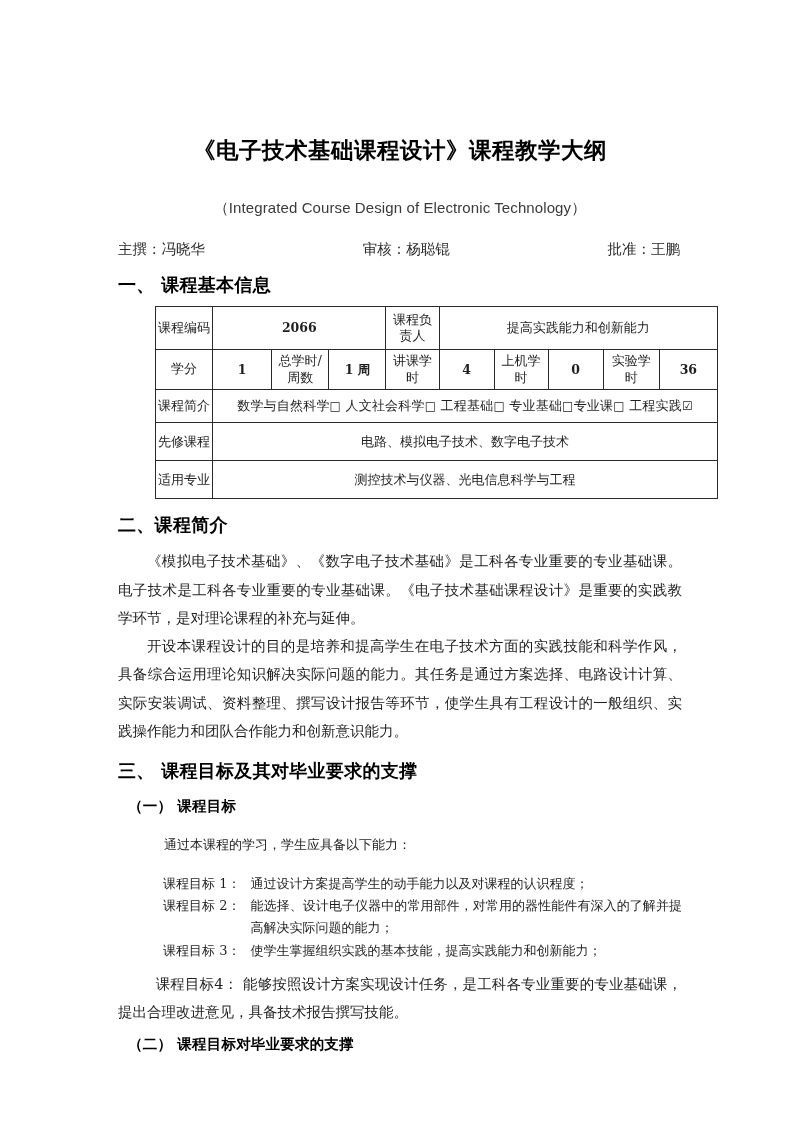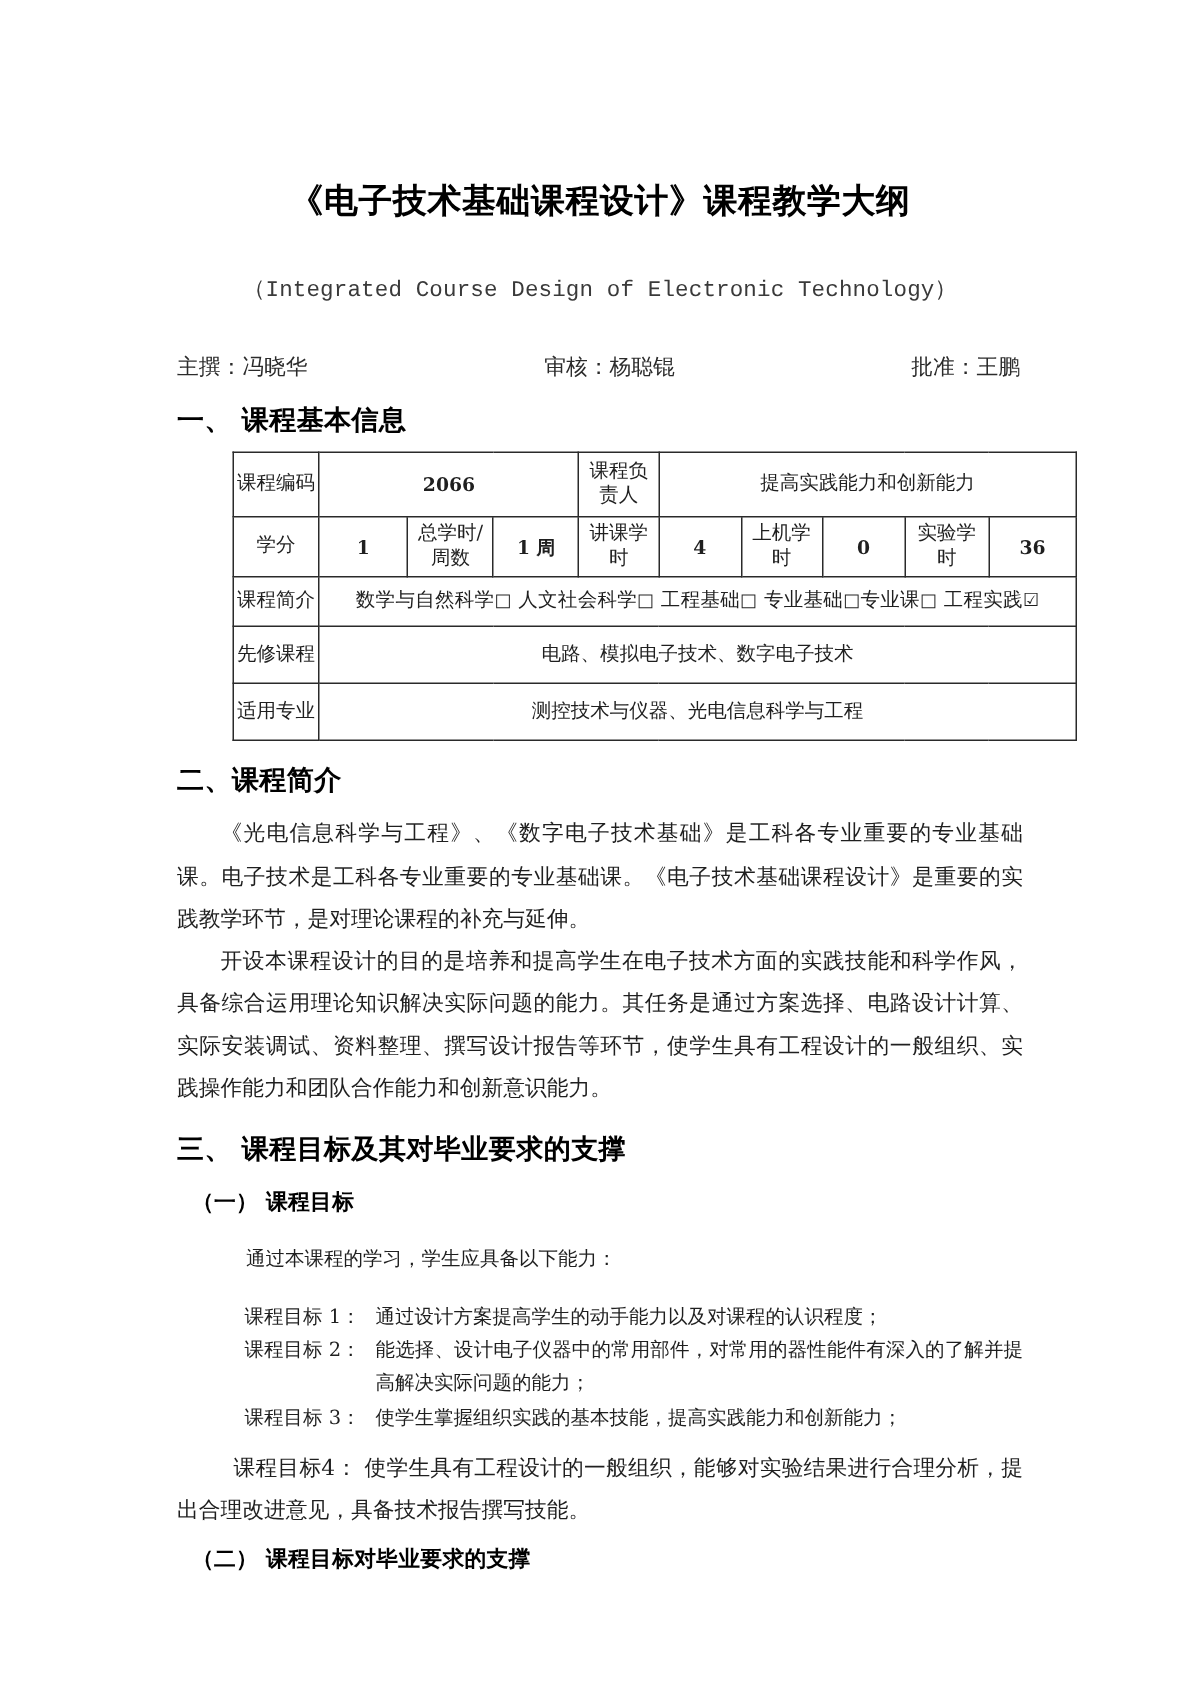--- a/index.html
+++ b/index.html
@@ -31,31 +31,31 @@
     width: 564px;
   }
 
   
   .doc-title {
     text-align: center;
     font-family: "DejaVu Sans", "Liberation Sans", sans-serif;
     font-weight: bold;
     font-size: 22.5px;
     letter-spacing: 0.5px;
-    margin: 0;
+    margin: 16px;
     padding-top: 120px;
     line-height: 1.25;
     color: #000;
   }
   .doc-subtitle {
     text-align: center;
-    font-family: Liberation Mono, monospace;
+    font-family: Liberation Sans, sans-serif;
     font-size: 15px;
     color: #3a3a3a;
-    margin: 16px;
+    margin: 5px;
     padding-top: 19px;
     letter-spacing: 0.1px;
   }
   .byline {
     display: flex;
     justify-content: space-between;
     font-family: "DejaVu Serif", "Liberation Serif", serif;
     font-size: 14.5px;
     color: #2b2b2b;
     margin: 0;
@@ -215,21 +215,21 @@
           <td colspan="9">电路、模拟电子技术、数字电子技术</td>
         </tr>
         <tr class="r5">
           <td class="lbl">适用专业</td>
           <td colspan="9">测控技术与仪器、光电信息科学与工程</td>
         </tr>
       </tbody>
     </table>
 
     <h2 class="sec">二、课程简介</h2>
-    <p class="body first">《光电信息科学与工程》、《数字电子技术基础》是工科各专业重要的专业基础课。电子技术是工科各专业重要的专业基础课。《电子技术基础课程设计》是重要的实践教学环节，是对理论课程的补充与延伸。</p>
+    <p class="body first">《模拟电子技术基础》、《数字电子技术基础》是工科各专业重要的专业基础课。电子技术是工科各专业重要的专业基础课。《电子技术基础课程设计》是重要的实践教学环节，是对理论课程的补充与延伸。</p>
     <p class="body">开设本课程设计的目的是培养和提高学生在电子技术方面的实践技能和科学作风，具备综合运用理论知识解决实际问题的能力。其任务是通过方案选择、电路设计计算、实际安装调试、资料整理、撰写设计报告等环节，使学生具有工程设计的一般组织、实践操作能力和团队合作能力和创新意识能力。</p>
 
     <h2 class="sec">三、 课程目标及其对毕业要求的支撑</h2>
     <h3 class="subsec">（一） 课程目标</h3>
     <div class="obj-intro">通过本课程的学习，学生应具备以下能力：</div>
 
     <div id="objectives-list">
         <div class="obj-row">
           <span class="obj-key">课程目标 1：</span>
           <span class="obj-val">通过设计方案提高学生的动手能力以及对课程的认识程度；</span>
@@ -237,18 +237,18 @@
         <div class="obj-row">
           <span class="obj-key">课程目标 2：</span>
           <span class="obj-val">能选择、设计电子仪器中的常用部件，对常用的器性能件有深入的了解并提高解决实际问题的能力；</span>
         </div>
         <div class="obj-row">
           <span class="obj-key">课程目标 3：</span>
           <span class="obj-val">使学生掌握组织实践的基本技能，提高实践能力和创新能力；</span>
         </div>
       </div>
 
-    <p class="obj-last">课程目标4： 使学生具有工程设计的一般组织，能够对实验结果进行合理分析，提出合理改进意见，具备技术报告撰写技能。</p>
+    <p class="obj-last">课程目标4： 能够按照设计方案实现设计任务，是工科各专业重要的专业基础课，提出合理改进意见，具备技术报告撰写技能。</p>
 
     <h3 class="subsec">（二） 课程目标对毕业要求的支撑</h3>
 
   </div>
 </div>
 
 </body></html>

